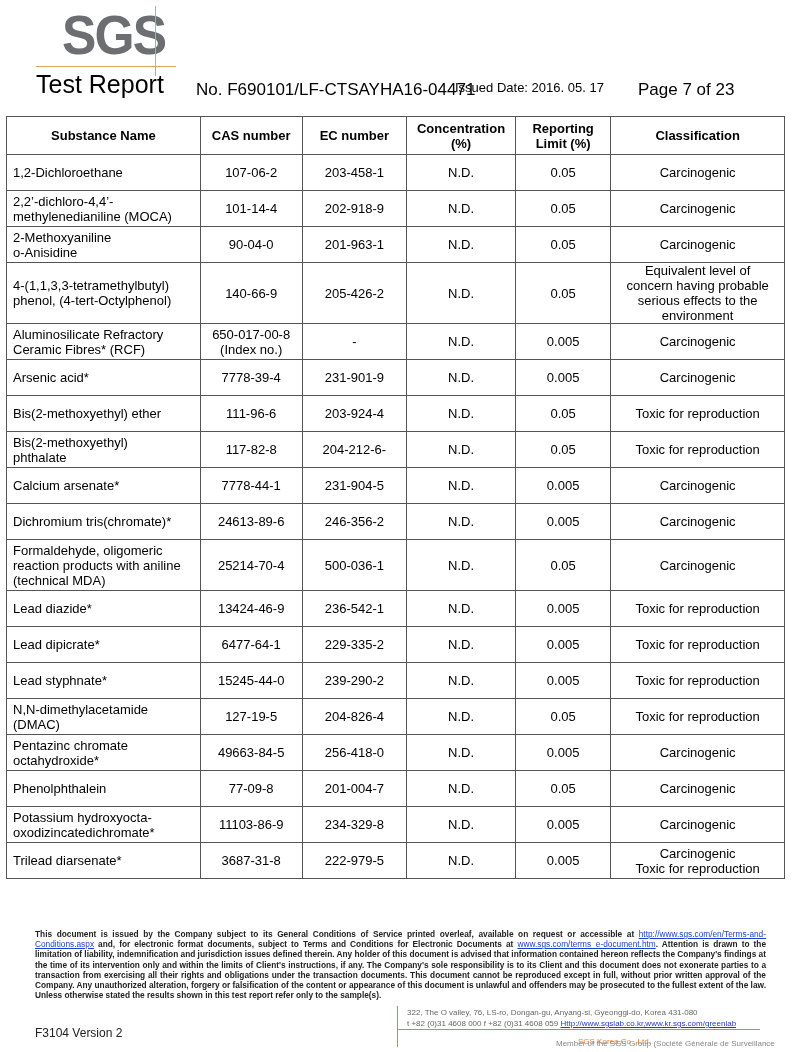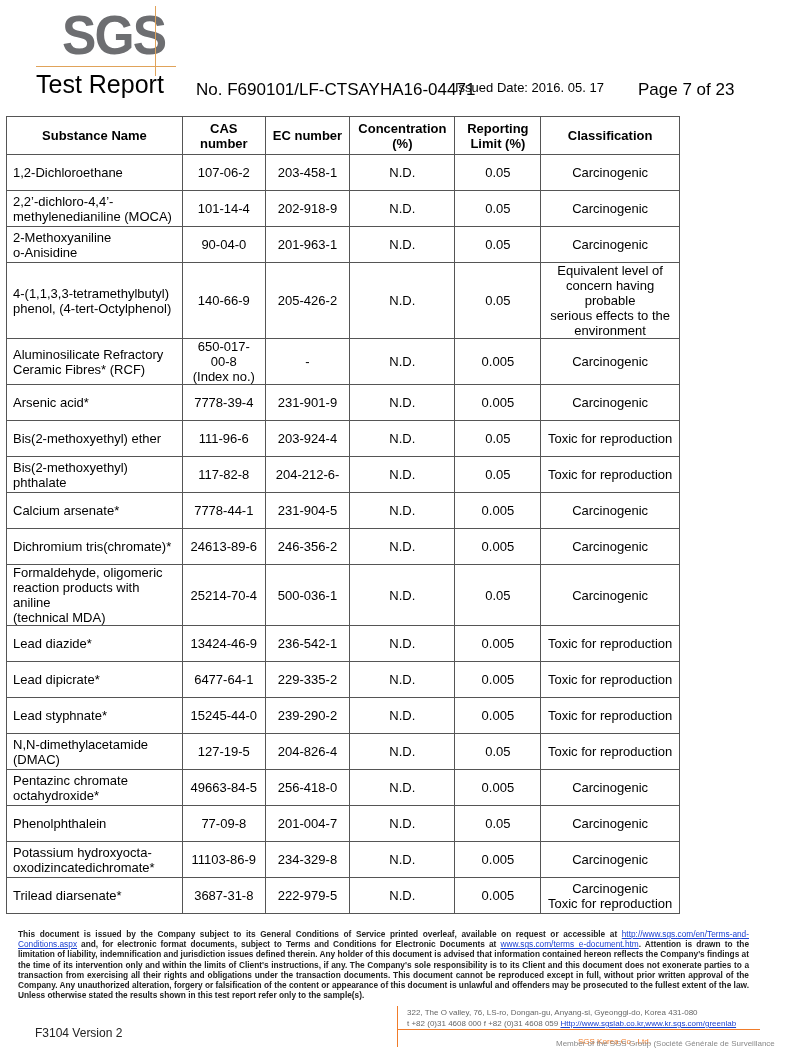--- a/index.html
+++ b/index.html
@@ -6,32 +6,32 @@
   body { width: 800px; height: 1052px; position: relative; overflow: hidden; font-family: "Liberation Sans", sans-serif; color: #000; }
   .logo { position: absolute; left: 36px; top: 6px; width: 140px; height: 66px; }
   .logo-text { position: absolute; left: 26px; top: -4px; font-family: "Liberation Sans", sans-serif; font-weight: bold; font-size: 56px; letter-spacing: -2px; color: #6d6e71; transform: scaleX(0.92); transform-origin: left top; }
   .logo-hline { position: absolute; left: 0; top: 60px; width: 140px; height: 1px; background: #e0a35a; }
   .logo-vline { position: absolute; left: 119px; top: 0; width: 1px; height: 70px; background: #e0a35a; }
   .title { position: absolute; left: 36px; top: 70px; font-size: 25px; font-weight: normal; }
   .report-no { position: absolute; left: 196px; top: 80px; font-size: 17px; font-weight: normal; }
   .issued { position: absolute; left: 455px; top: 80px; font-size: 13px; }
   .page-no { position: absolute; left: 638px; top: 80px; font-size: 17px; }
 
-  table.main { position: absolute; left: 6px; top: 116px; width: 674px; border-collapse: collapse; font-size: 13px; }
+  table.main { position: absolute; left: 6px; top: 116px; width: 779px; border-collapse: collapse; font-size: 13px; }
   table.main th, table.main td { border: 1px solid #555; padding: 0 6px; }
   table.main th { font-weight: bold; text-align: center; height: 37px; line-height: 15px; font-size: 13px; }
   table.main td { height: 35px; line-height: 15px; }
   table.main td.name { text-align: left; }
   table.main td.c { text-align: center; }
   col.c1 { width: 195px; } col.c2 { width: 103px; } col.c3 { width: 106px; }
   col.c4 { width: 109px; } col.c5 { width: 96px; } col.c6 { width: 176px; }
   tr.xtall td { height: 58px; margin-top: 12px; }
   tr.tall3 td { height: 50px; }
 
-  .disclaimer { position: absolute; left: 18px; top: 929px; width: 731px; font-size: 8.3px; font-weight: bold; line-height: 10.2px; text-align: justify; color: #222; }
+  .disclaimer { position: absolute; left: 35px; top: 929px; width: 731px; font-size: 8.3px; font-weight: bold; line-height: 10.2px; text-align: justify; color: #222; }
   .disclaimer a { color: #1a3fd0; text-decoration: underline; font-weight: normal; }
 
   .f-company { position: absolute; left: 570px; top: 1037px; font-size: 8px; color: #f07c2a; padding-left: 8px; }
   .f-vline { position: absolute; left: 397px; top: 1006px; width: 1px; height: 41px; background: #f07c2a; }
   .f-addr { position: absolute; left: 407px; top: 1007px; font-size: 8px; color: #666; line-height: 11px; }
   .f-addr a { color: #1a3fd0; text-decoration: underline; }
   .f-hline { position: absolute; left: 397px; top: 1029px; width: 363px; height: 1px; background: #f07c2a; }
   .f-version { position: absolute; left: 35px; top: 1026px; font-size: 12px; color: #222; }
   .f-member { position: absolute; left: 556px; top: 1039px; font-size: 8px; color: #888; }
 </style>

